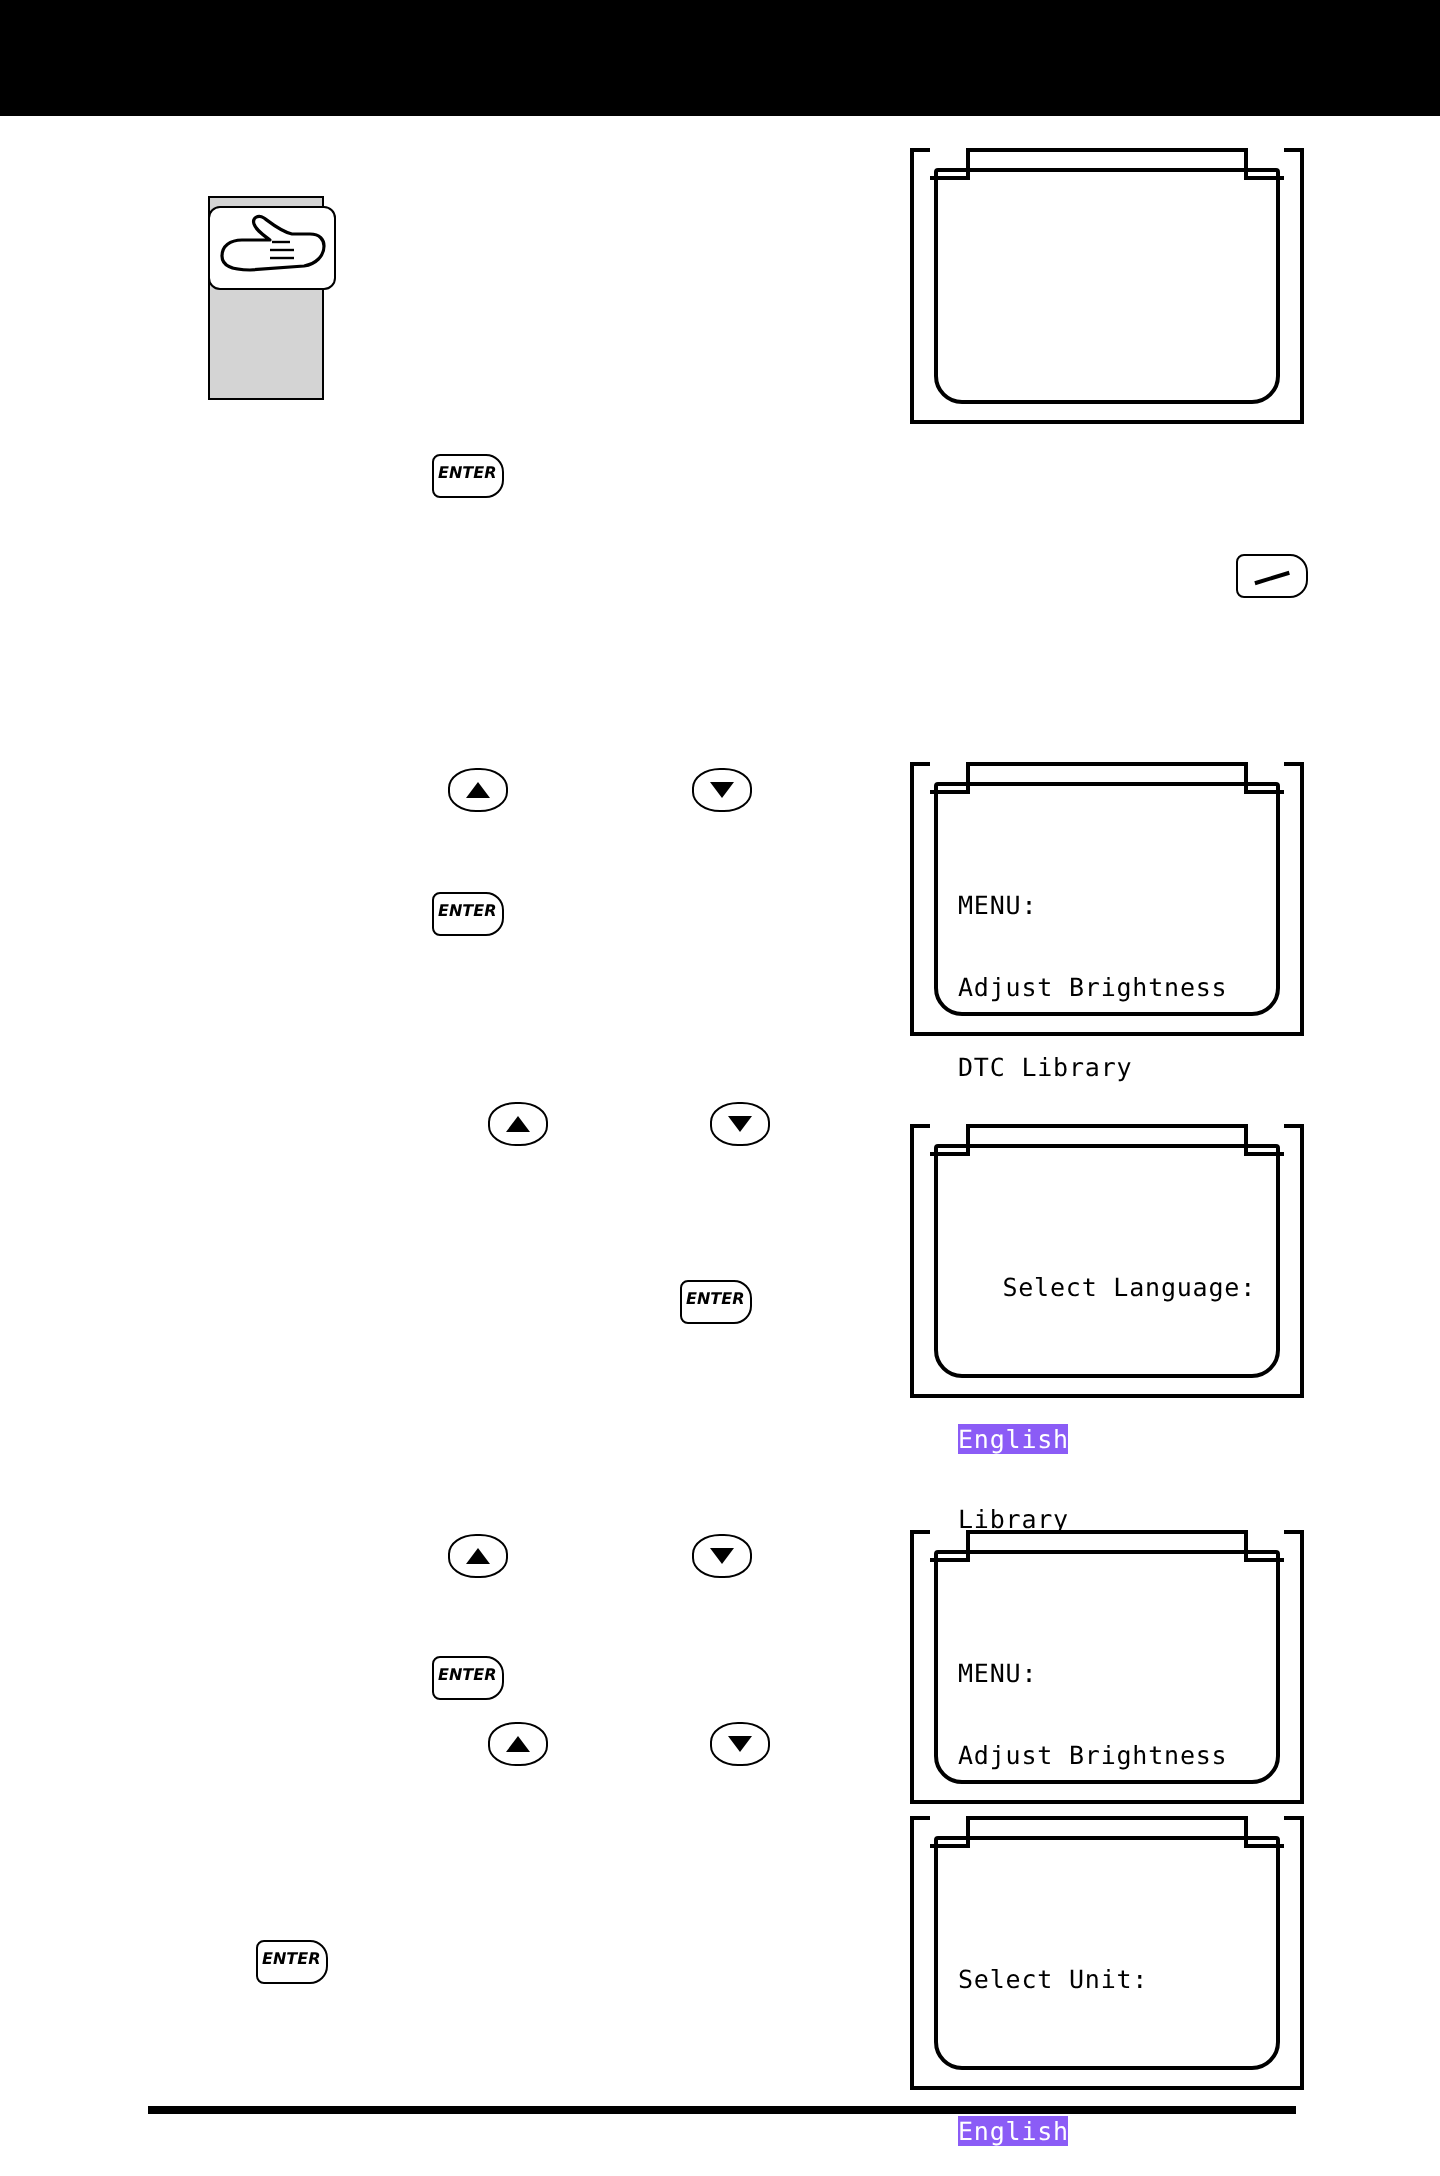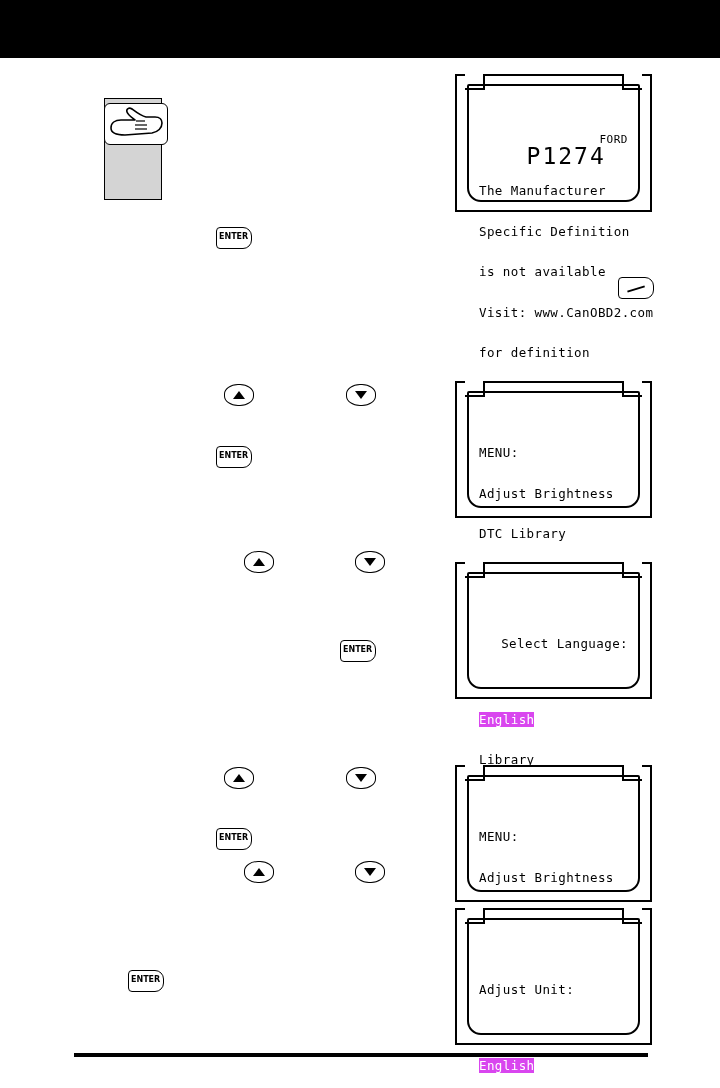--- a/index.html
+++ b/index.html
@@ -92,32 +92,33 @@
   .screen .big {
     font-size: 23px;
     line-height: 26px;
     letter-spacing: 2px;
   }
   .screen .ford {
     font-size: 11px;
     letter-spacing: 0.5px;
   }
   .screen .hl {
-    background: #d946ef;
+    background: #8b5cf6;
     color: #ffffff;
   }
   .screen .ctr { text-align: right; }
 
   
   .key {
     position: absolute;
     width: 34px; height: 20px;
     border: 1.6px solid #000;
     border-radius: 4px 9px 9px 4px;
     background: #ffffff;
+    font-style: italic;
   }
   .key .kbody {
     position: absolute;
     left: 2px; top: 2px; right: 2px; bottom: 2px;
     border-radius: 3px 7px 7px 3px;
   }
   .key .ktext {
     position: absolute;
     left: 0; right: 2px; top: 2px;
     text-align: center;
@@ -173,31 +174,20 @@
     <path d="M31 17 C34 17 37 17 40 17" fill="none" stroke="#000000" stroke-width="1.2"></path>
     <path d="M30 21 C34 21 38 21 42 21" fill="none" stroke="#000000" stroke-width="1.2"></path>
     <path d="M30 25 C34 25 38 25 42 25" fill="none" stroke="#000000" stroke-width="1.2"></path>
   </svg>
 </div>
 
 <div class="device" style="left:455px; top:74px; width:193px; height:134px;">
   <div class="notch-l"></div>
   <div class="notch-r"></div>
   <div class="bezel"></div>
-  <div class="screen">
-    <div style="position:relative; height:28px;">
-      <span class="big">P1274</span>
-      <span class="ford" style="position:absolute; right:0; top:4px;">FORD</span>
-    </div>
-    <div>The Manufacturer</div>
-    <div>Specific Definition</div>
-    <div>is not available</div>
-    <div>Visit: www.CanOBD2.com</div>
-    <div>for definition</div>
-  </div>
 </div>
 
 <div class="key" style="left:216px; top:227px;">
   <div class="kbody">
     <div class="ktext">ENTER</div>
   </div>
 </div>
 
 <div class="key erase" style="left:618px; top:277px;">
   <div class="kbody">
@@ -292,20 +282,20 @@
   <div class="kbody">
     <div class="ktext">ENTER</div>
   </div>
 </div>
 
 <div class="device" style="left:455px; top:908px; width:193px; height:133px;">
   <div class="notch-l"></div>
   <div class="notch-r"></div>
   <div class="bezel"></div>
   <div class="screen" style="top:46px;">
-    <div>Adjust Unit:</div>
+    <div>Select Unit:</div>
     <div style="height:8px;"></div>
     <div><span class="hl">English</span></div>
     
   </div>
 </div>
 
 <div class="bottom-rule"></div>
 
 </body></html>

